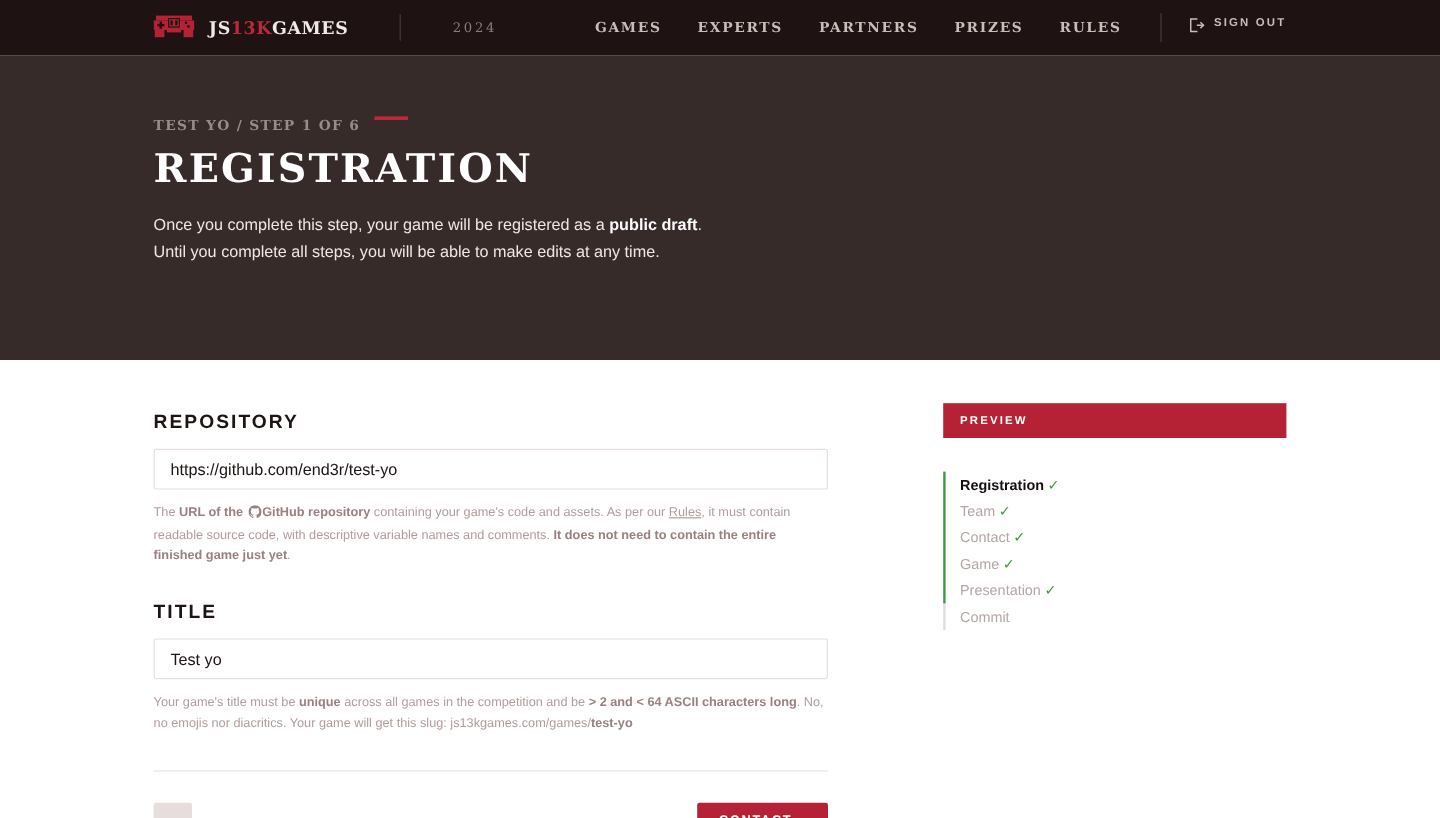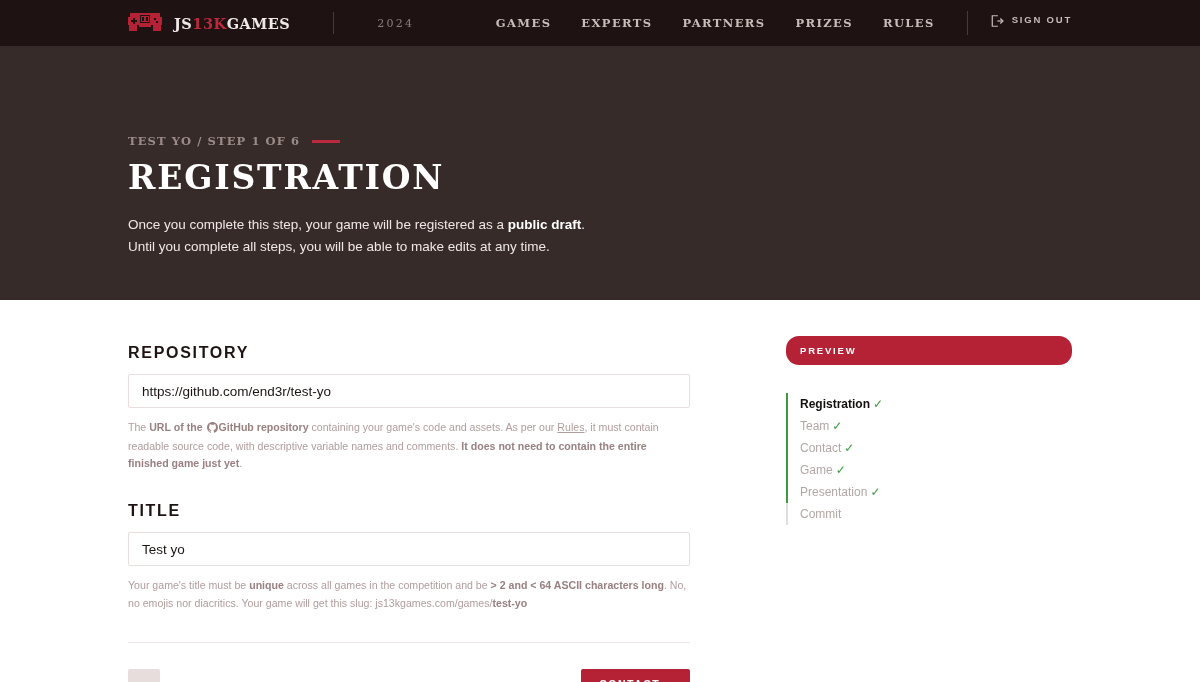--- a/index.html
+++ b/index.html
@@ -94,23 +94,22 @@
 
   
   .hero {
     background: #362b29;
     height: 254px;
     padding: 0 128px;
     position: relative;
   }
   .breadcrumb {
     display: flex;
-    align-items: center;
     gap: 12px;
-    padding-top: 88px;
+    padding-top: 51px;
   }
   .breadcrumb-text {
     font-family: "DejaVu Serif", serif;
     font-size: 11.5px;
     font-weight: bold;
     letter-spacing: 1.1px;
     color: #9b8b88;
     text-transform: uppercase;
     white-space: nowrap;
   }
@@ -225,21 +224,20 @@
     white-space: nowrap;
   }
 
   
   .preview-header {
     background: #b52236;
     height: 29px;
     display: flex;
     align-items: center;
     padding: 0 14px;
-    border-radius: 13px;
   }
   .preview-header-label {
     color: #ffffff;
     font-size: 9.5px;
     font-weight: bold;
     letter-spacing: 1.8px;
     text-transform: uppercase;
   }
   .steps {
     margin-top: 28px;

